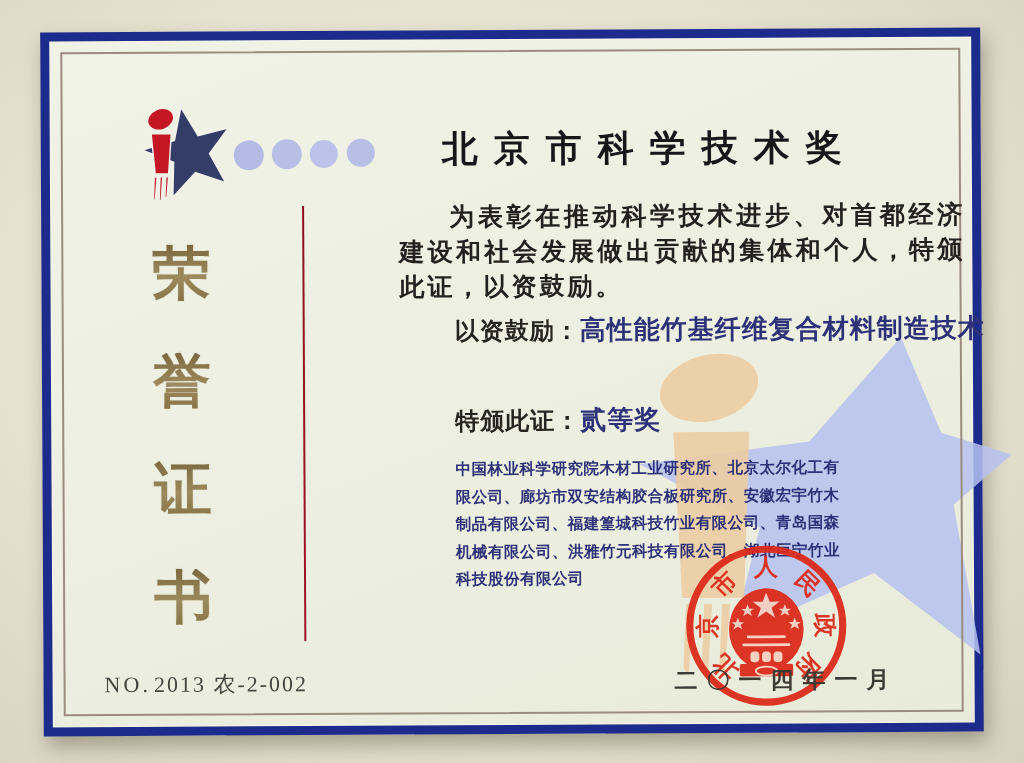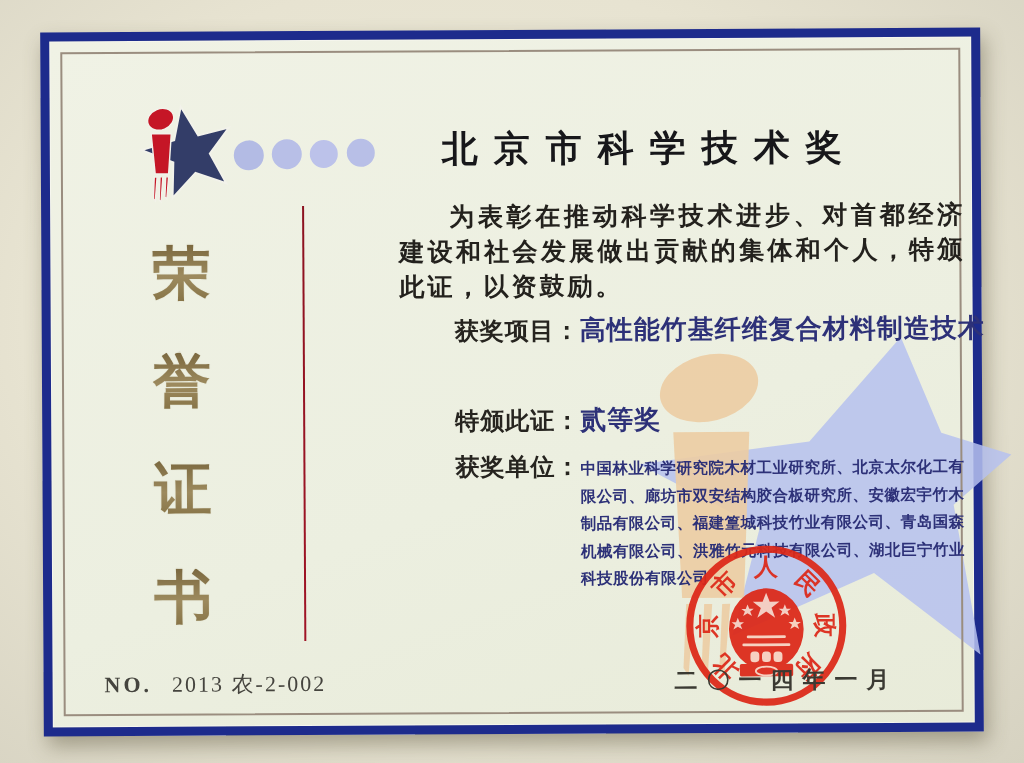--- a/index.html
+++ b/index.html
@@ -68,22 +68,22 @@
   
   .seal{position:absolute;left:625px;top:500px;z-index:3;opacity:.93;}
   .issue-date{
     position:absolute;left:579px;top:627px;width:310px;z-index:4;text-align:center;
     font-size:23px;font-weight:600;color:#3b3a33;letter-spacing:9px;white-space:nowrap;
   }
   .serial{
     position:absolute;left:52px;top:629px;z-index:2;color:#45443e;
     font-size:22px;white-space:nowrap;
   }
-  .serial .prefix{font-weight:700;letter-spacing:3px;}
-  .serial .number{margin-left:20px;letter-spacing:2px;}
+  .serial .prefix{font-weight:400;letter-spacing:3px;}
+  .serial .number{margin-left:3px;letter-spacing:2px;}
 </style>
 </head>
 <body>
 
 <div class="certificate">
   <div class="inner-line"></div>
 
   <svg class="logo" viewBox="0 0 100 106" width="96" height="102" aria-hidden="true">
     <g>
       <polygon points="45,4 63,34 95,26 75,53 92,84 60,73 36,99 37,62 4,49 38,39" fill="#333d68" stroke="#f2f2ea" stroke-width="2"></polygon>
@@ -125,27 +125,26 @@
       <path d="M110,268 L118,268 L112,338 L107,330 Z"></path>
     </g>
   </svg>
 
   <div class="award-title">北京市科学技术奖</div>
 
   <div class="citation">为表彰在推动科学技术进步、对首都经济建设和社会发展做出贡献的集体和个人，特颁此证，以资鼓励。</div>
 
   <div class="fields">
     <div class="field-row row-project">
-      <span class="field-label">获奖项目：</span><span class="field-value">高性能竹基纤维复合材料制造技术</span>
+      <span class="field-label">以资鼓励：</span><span class="field-value">高性能竹基纤维复合材料制造技术</span>
     </div>
     <div class="field-row row-grade">
       <span class="field-label">特颁此证：</span><span class="field-value">贰等奖</span>
     </div>
     <div class="field-row row-units">
-      <span class="field-label">获奖单位：</span>
         <span class="field-value units-value">中国林业科学研究院木材工业研究所、北京太尔化工有限公司、廊坊市双安结构胶合板研究所、安徽宏宇竹木制品有限公司、福建篁城科技竹业有限公司、青岛国森机械有限公司、洪雅竹元科技有限公司、湖北巨宁竹业科技股份有限公司</span>
     </div>
   </div>
 
   <svg class="seal" width="178" height="176" viewBox="0 0 200 198" aria-hidden="true">
     <circle cx="100" cy="99" r="86" fill="none" stroke="#dd2818" stroke-width="8"></circle>
     <g font-family="'Liberation Serif','DejaVu Serif',serif" font-size="27" font-weight="700" fill="#dd2818" text-anchor="middle">
       <g transform="rotate(-135 100 99)">
           <text x="100" y="42">北</text>
         </g>

